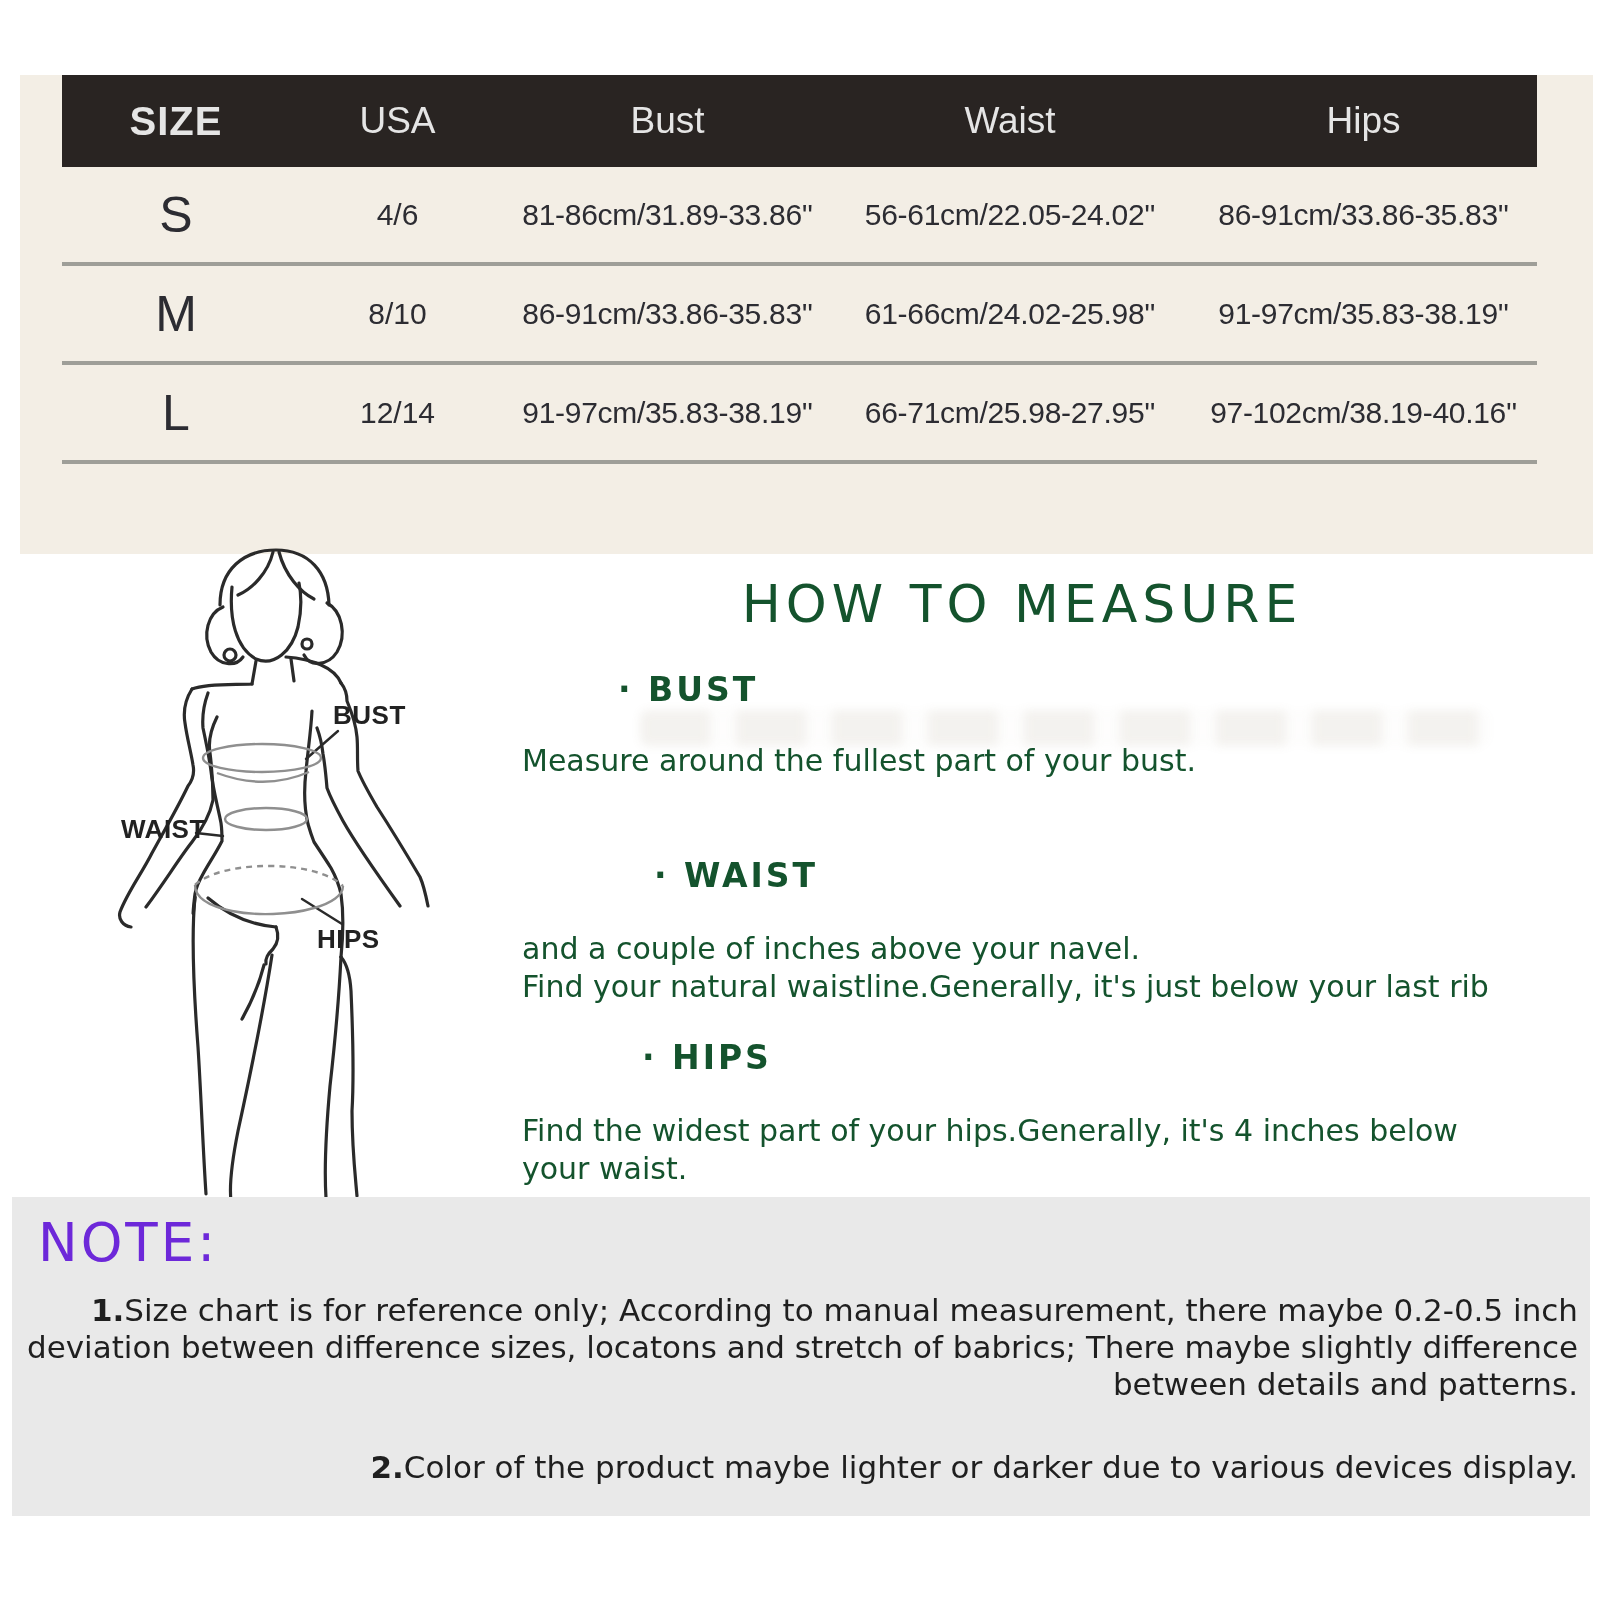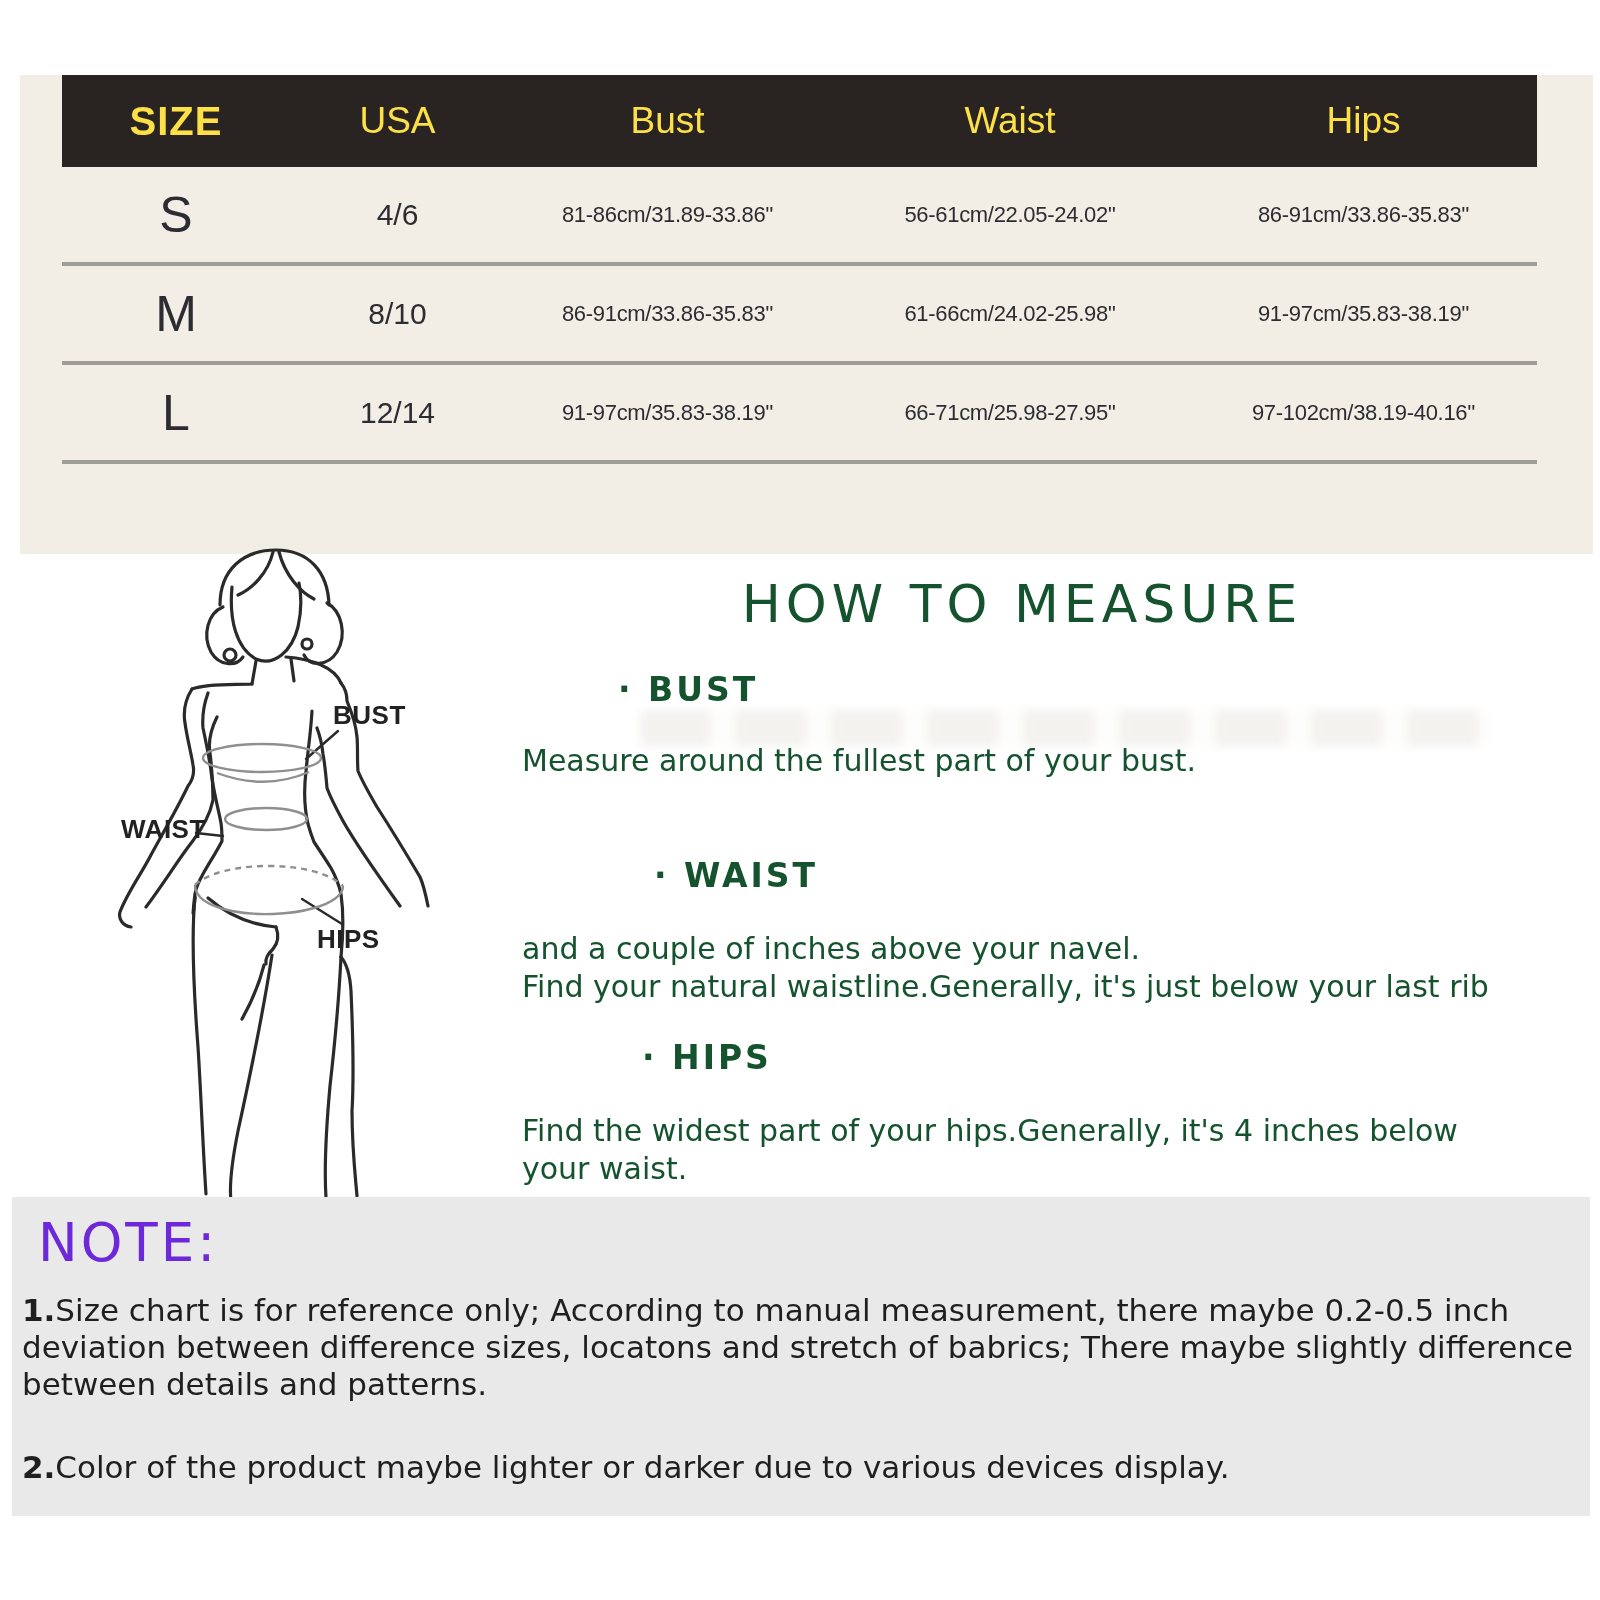--- a/index.html
+++ b/index.html
@@ -2,51 +2,51 @@
 <html><head>
 <meta charset="utf-8">
 <style>
   html,body{margin:0;padding:0;background:#ffffff;}
   #canvas{position:relative;width:1600px;height:1600px;background:#ffffff;overflow:hidden;
           font-family:"Liberation Sans",sans-serif;}
 
   
   .cream-band{position:absolute;left:20px;top:75px;width:1573px;height:479px;background:#f3eee5;}
   .size-table{position:absolute;left:62px;top:75px;width:1475px;}
-  .t-head{display:flex;align-items:center;height:92px;background:#292422;color:#fde047;}
+  .t-head{display:flex;align-items:center;height:92px;background:#292422;color:#e5e5e5;}
   .t-row{display:flex;align-items:center;height:95px;border-bottom:4px solid #9e9e98;color:#2c2c32;}
   .c0{flex:0 0 228px;text-align:center;}
   .c1{flex:0 0 215px;text-align:center;}
   .c2{flex:0 0 325px;text-align:center;}
   .c3{flex:0 0 360px;text-align:center;}
   .c4{flex:0 0 347px;text-align:center;}
   .h-size{font-size:40px;font-weight:700;letter-spacing:1px;}
   .h-col{font-size:37px;font-weight:400;}
   .v-size{font-size:50px;font-weight:500;}
   .v-usa{font-size:30px;}
-  .v-meas{font-size:22px;letter-spacing:-0.3px;white-space:nowrap;}
+  .v-meas{font-size:30px;letter-spacing:-0.3px;white-space:nowrap;}
 
   
   .comic{font-family:"DejaVu Sans",sans-serif;color:#14532d;}
   .htm-title{position:absolute;left:622px;top:574px;width:800px;text-align:center;
              font-size:52px;letter-spacing:5px;}
   .m-label{position:absolute;left:618px;font-size:33px;font-weight:600;letter-spacing:3px;}
   .m-body{position:absolute;left:522px;width:1000px;text-align:left;font-size:30px;line-height:38px;}
   .ghost{position:absolute;left:640px;top:710px;width:850px;height:36px;border-radius:8px;
          background:repeating-linear-gradient(90deg,rgba(165,152,128,0.28) 0 70px,rgba(165,152,128,0.05) 70px 96px);
          filter:blur(5px);opacity:.45;}
 
   
   .fig-svg{position:absolute;left:80px;top:545px;}
   .fig-label{position:absolute;font-size:26px;font-weight:700;letter-spacing:0.5px;color:#222;}
 
   
   .note-box{position:absolute;left:12px;top:1197px;width:1578px;height:319px;background:#e9e9e9;}
   .note-title{position:absolute;left:38px;top:1212px;font-size:53px;letter-spacing:3px;color:#6d28d9;}
-  .note-block{position:absolute;left:22px;width:1556px;font-size:31px;line-height:37px;color:#1f1f1f;}
+  .note-block{position:absolute;left:22px;width:1556px;font-size:31px;line-height:37px;color:#1f1f1f;text-align:right;}
   .note-block b{font-weight:700;}
 </style>
 </head>
 <body>
 
 <div id="canvas">
 
   <div class="cream-band"></div>
 
   <div class="size-table">

